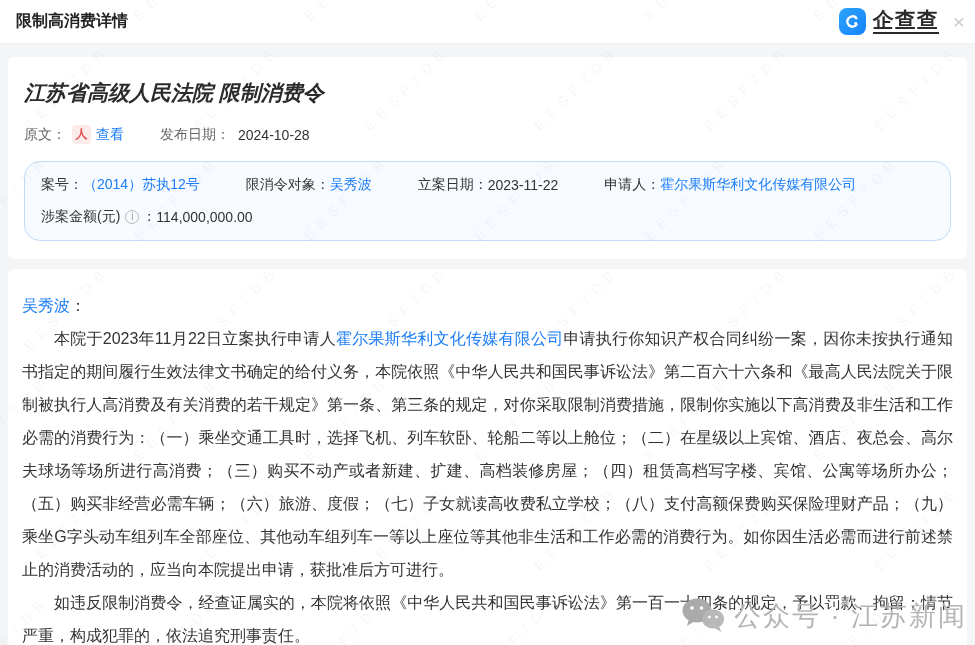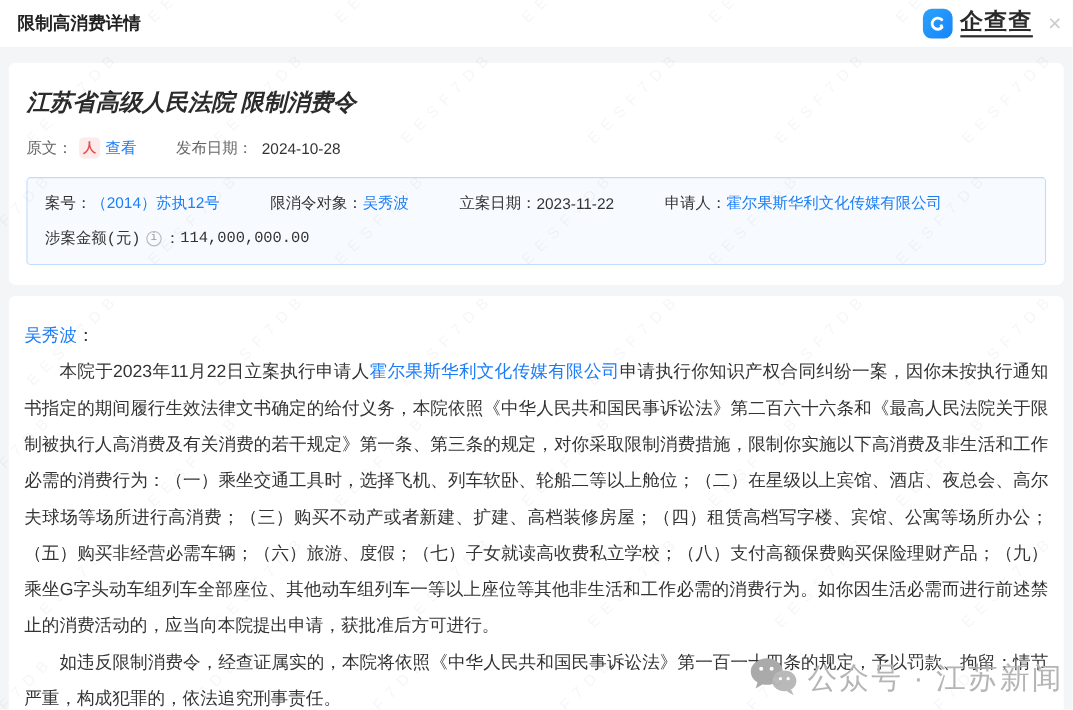--- a/index.html
+++ b/index.html
@@ -41,26 +41,26 @@
     width:19px; height:19px; border-radius:4px; background:#fdeaea;
     color:#e25050; font-size:12px; font-weight:bold;
     display:inline-flex; align-items:center; justify-content:center;
     margin:0 5px 0 6px;
   }
   .meta-gap{ width:36px; }
   .date-val{ margin-left:8px; }
   
   .case-box{
     border:1px solid var(--box_border,#bfdcf8); background:var(--box_bg,#f7fbff);
-    border-radius:4px; padding:14px 16px; font-size:14px;
+    border-radius:16px; padding:14px 16px; font-size:14px;
     display:flex; flex-direction:column; gap:14px;
   }
   .case-row{ display:flex; align-items:center; flex-wrap:nowrap; }
   .pair{ display:flex; align-items:center; margin-right:46px; white-space:nowrap; }
-  .pair:last-child{ margin-right:0;font-family:Liberation Mono, monospace; }
+  .pair:last-child{ margin-right:0; }
   .case-lbl{ color:#333; }
   .info-icon{
     width:14px; height:14px; border:1px solid #b9b9b9; border-radius:50%;
     color:#999; font-size:10px; font-style:normal; line-height:1;
     display:inline-flex; align-items:center; justify-content:center;
     margin:0 3px 0 5px;
   }
   
   .card-body{
     margin-top:10px; padding:20px 14px 40px; min-height:382px; position:relative;

